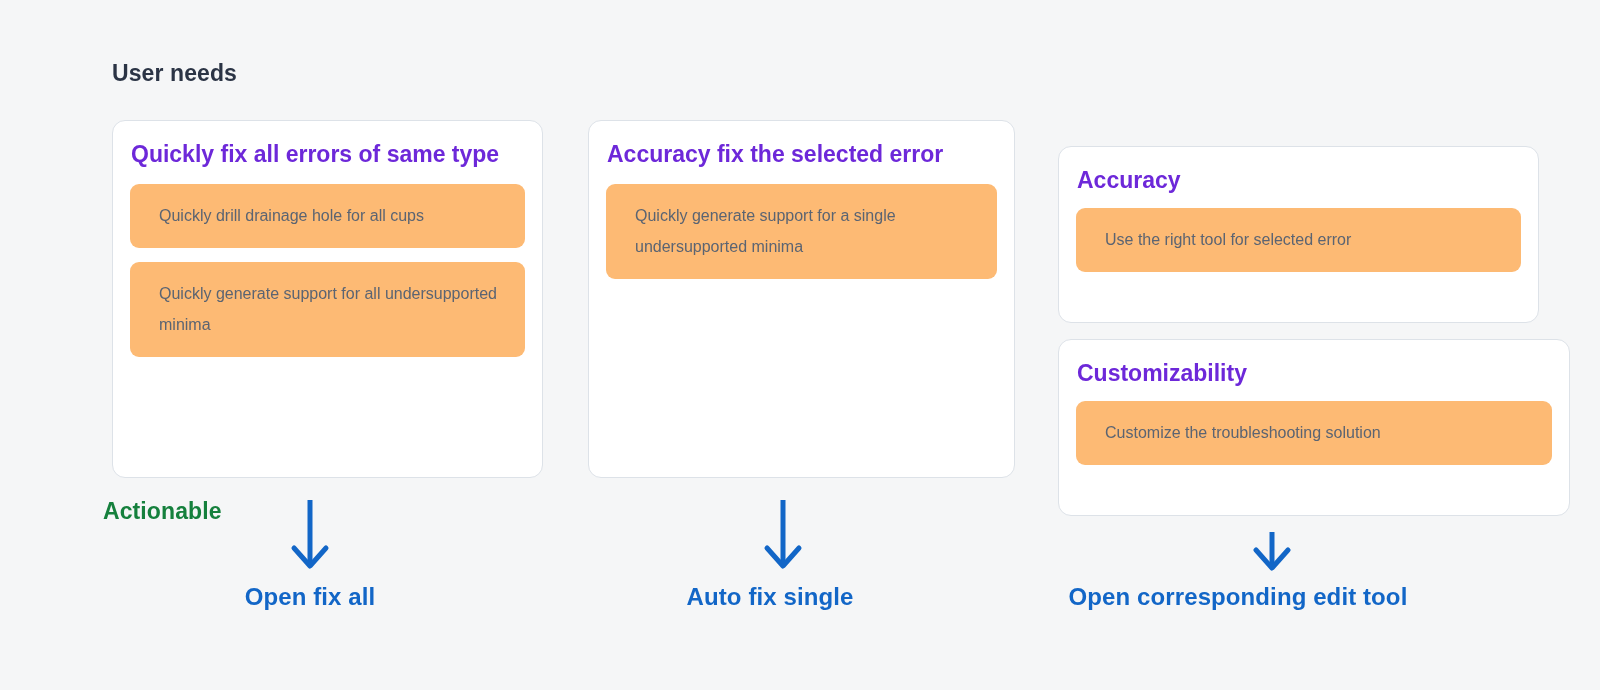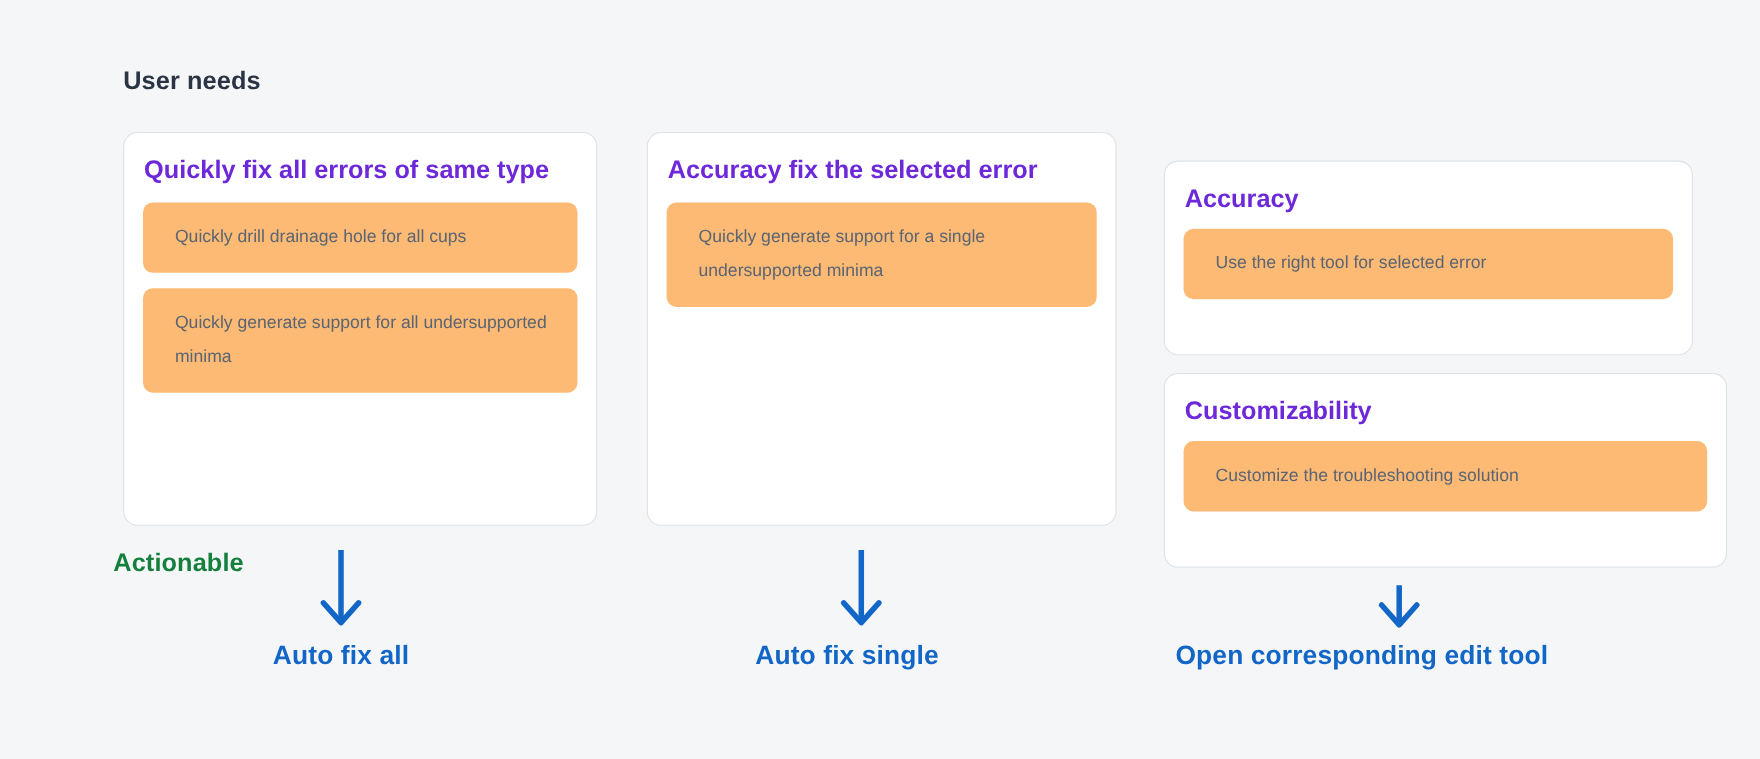--- a/index.html
+++ b/index.html
@@ -180,19 +180,19 @@
   <svg class="arrow" id="arrow-auto-fix-single" width="48" height="76" viewBox="0 0 48 76">
     <path d="M24 2 L24 66" stroke="#1266c7" stroke-width="5" fill="none" stroke-linecap="butt"></path>
     <path d="M8 50 L24 68 L40 50" stroke="#1266c7" stroke-width="5" fill="none" stroke-linecap="round" stroke-linejoin="round"></path>
   </svg>
 
   <svg class="arrow" id="arrow-open-edit-tool" width="48" height="46" viewBox="0 0 48 46">
     <path d="M24 2 L24 36" stroke="#1266c7" stroke-width="5" fill="none" stroke-linecap="butt"></path>
     <path d="M8 20 L24 38 L40 20" stroke="#1266c7" stroke-width="5" fill="none" stroke-linecap="round" stroke-linejoin="round"></path>
   </svg>
 
-  <div class="outcome" id="outcome-auto-fix-all">Auto fix all</div>
+  <div class="outcome" id="outcome-auto-fix-all">Open fix all</div>
 
   <div class="outcome" id="outcome-auto-fix-single">Auto fix single</div>
 
   <div class="outcome" id="outcome-open-edit-tool">Open corresponding edit tool</div>
 
 </div>
 
 </body></html>

